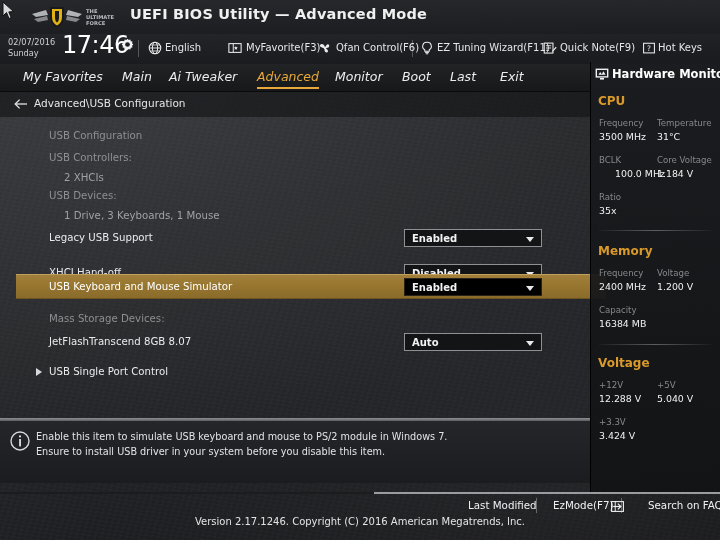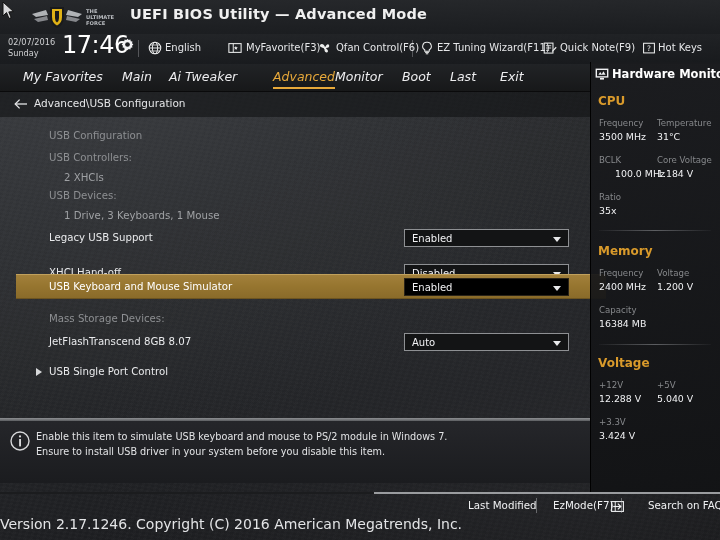--- a/index.html
+++ b/index.html
@@ -52,21 +52,21 @@
   
   .tabbar {
     position: absolute; top: 64px; left: 0; width: 590px; height: 28px;
     background: linear-gradient(180deg, #212326, #171819);
     border-bottom: 1px solid #0a0a0b;
   }
   .tab {
     position: absolute; top: 5px; font-size: 12.5px; color: #ededef;
     white-space: nowrap; padding-bottom: 3px; font-style: italic;
   }
-  .tab.active { color: #e8a93a; border-bottom: 2px solid #e8a93a; margin-left: 16px; }
+  .tab.active { color: #e8a93a; border-bottom: 2px solid #e8a93a; }
 
   
   .crumbbar {
     position: absolute; top: 92px; left: 0; width: 590px; height: 25px;
     background: rgba(18,19,21,0.62);
   }
   .back-arrow { position: absolute; left: 14px; top: 6px; width: 14px; height: 12px; }
   .crumb { position: absolute; left: 34px; top: 5px; font-size: 10.5px; color: #e4e5e7; }
 
   
@@ -80,22 +80,22 @@
   .lbl.indent { color: #9fa1a4; left: 48px; }
   .row.sel {
     background: linear-gradient(180deg, #a2803b 0%, #96752f 50%, #8a6b2a 100%);
     border-top: 1px solid #c0a05c; border-bottom: 1px solid #6d5420;
     height: 25px;
     text-align: center;
   }
   .row.sel .lbl { color: #ffffff; top: 6px; }
 
   .ddown {
-    position: absolute; top: 2px; left: 388px; width: 165px; height: 18px;
-    background: #131415; border: 1px solid #8e9093;
+    position: absolute; top: 2px; left: 388px; width: 138px; height: 18px;
+    background: #131415; border: 1px solid #8e9093; font-weight: bold;
   }
   .ddown .dval {
     position: absolute; left: 7px; top: 3px; font-size: 10px; color: #f2f2f4;
     white-space: nowrap;
   }
   .ddown .caret {
     position: absolute; right: 7px; top: 7px;
     width: 0; height: 0; border-left: 4.5px solid transparent;
     border-right: 4.5px solid transparent; border-top: 5px solid #e8e9eb;
   }
@@ -147,22 +147,22 @@
   .footer { position: absolute; top: 492px; left: 0; width: 720px; height: 48px; }
   .foot-top {
     position: absolute; top: 0; left: 0; width: 720px; height: 2px;
     background: linear-gradient(90deg, #1b1c1e 0%, #1b1c1e 52%, #9a9c9f 52%, #9a9c9f 100%);
   }
   .foot-link {
     position: absolute; top: 7px; font-size: 10.3px; color: #f0f1f3; white-space: nowrap;
   }
   .fdiv { position: absolute; top: 6px; width: 1px; height: 15px; background: rgba(190,192,196,0.45); }
   .version {
-    position: absolute; top: 24px; left: 0; width: 720px; text-align: left;
-    font-size: 14px; color: #e3e4e6;
+    position: absolute; top: 24px; left: 0; width: 720px; text-align: center;
+    font-size: 10px; color: #e3e4e6;
   }
   .ez-arrow { position: absolute; top: 9px; width: 13px; height: 11px; }
 </style>
 </head>
 <body>
 
 <div id="app">
 
   <div class="topbar">
     <svg class="cursor" viewBox="0 0 13 19">

